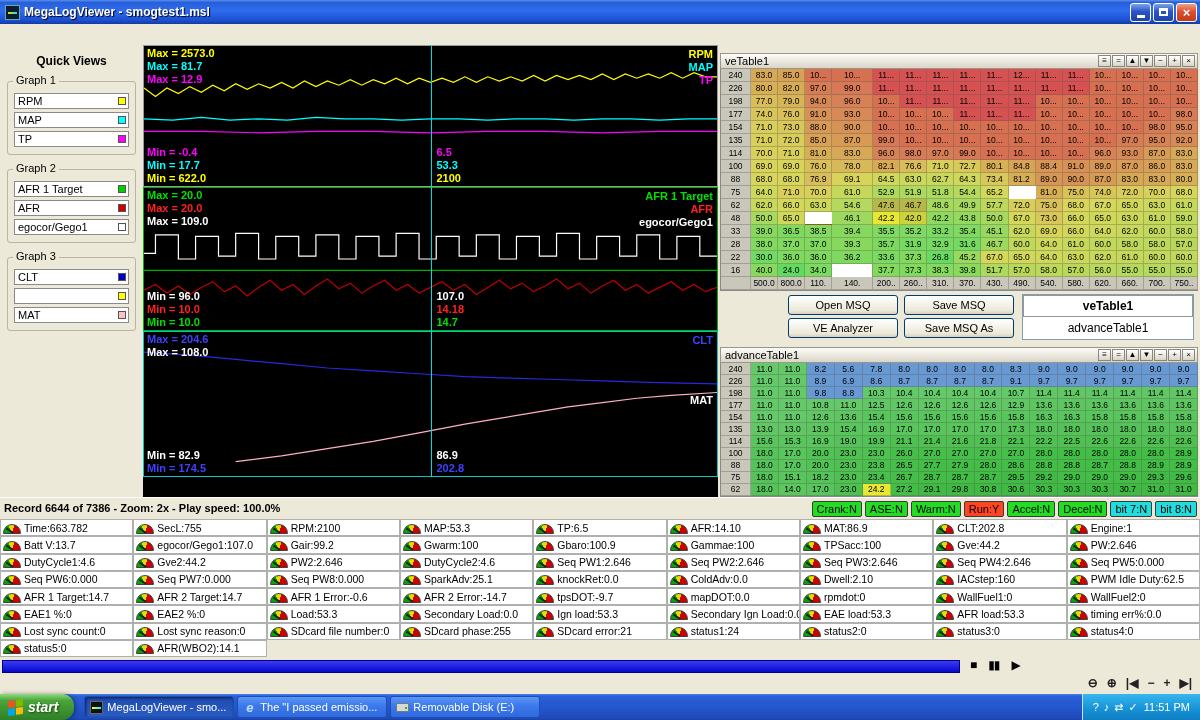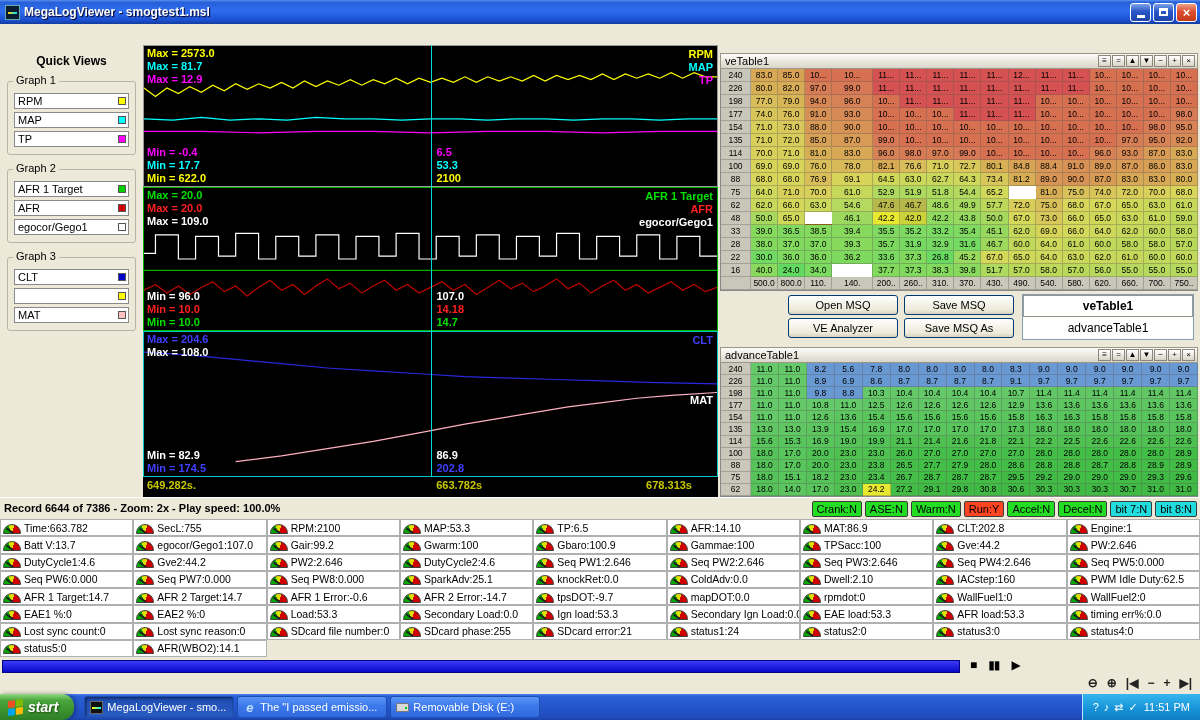--- a/index.html
+++ b/index.html
@@ -252,25 +252,20 @@
           <div class="glabel-line" style="color: rgb(255, 255, 255);">Min = 82.9</div>
           <div class="glabel-line" style="color: rgb(64, 64, 255);">Min = 174.5</div>
         </div>
         <div class="cur-stack">
           <div class="glabel-line" style="color: rgb(255, 255, 255);">86.9</div>
           <div class="glabel-line" style="color: rgb(64, 64, 255);">202.8</div>
         </div>
         <div class="slabel" style="color: rgb(64, 64, 255); top: 2px;">CLT</div>
         <div class="slabel" style="color: rgb(255, 255, 255); top: 62px;">MAT</div>
       </div>
-    <div class="time-axis">
-      <span class="ta left">649.282s.</span>
-      <span class="ta mid">663.782s</span>
-      <span class="ta right">678.313s</span>
-    </div>
     <div class="cursor-line"></div>
   </div>
 
   <div class="rightpanel">
     <div class="tpanel" id="vepanel">
       <div class="thead">
         <span class="ttitle">veTable1</span>
         <span class="tbtns" id="vebtns">
             <span class="tbtn">≡</span>
             <span class="tbtn">=</span>

